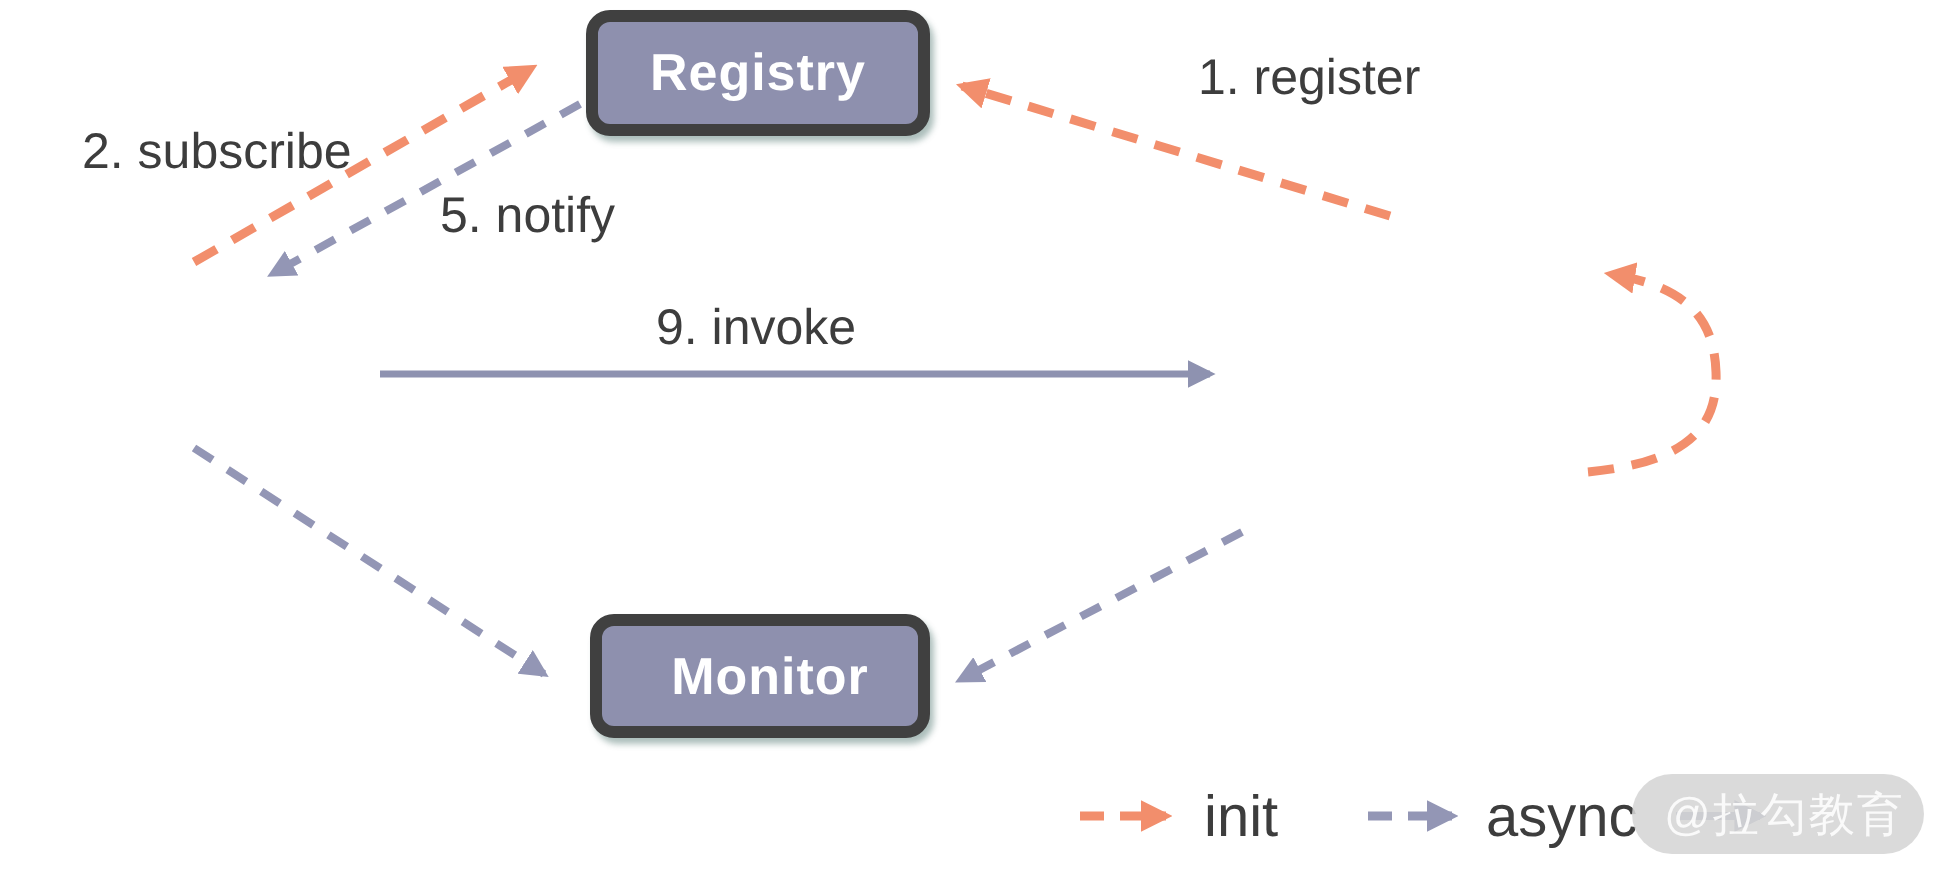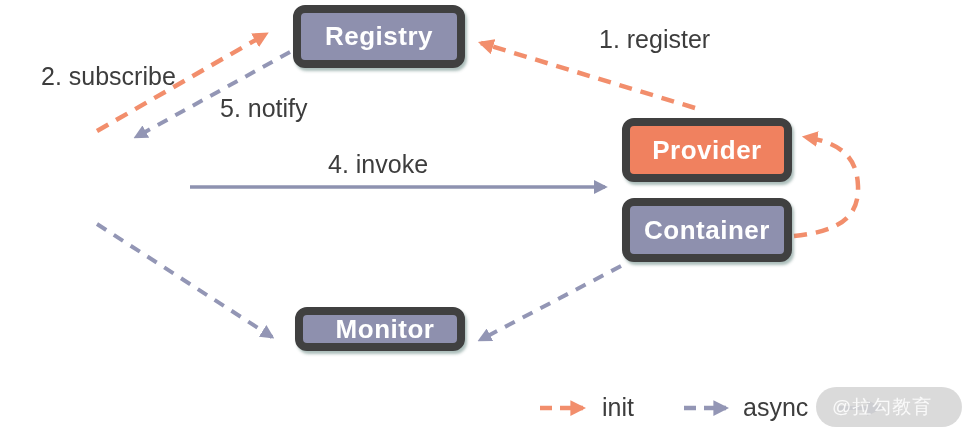--- a/index.html
+++ b/index.html
@@ -3,39 +3,39 @@
 <meta charset="utf-8">
 <style>
   html,body{margin:0;padding:0;background:#ffffff;}
   .stage{
     position:relative;width:967px;height:437px;background:#ffffff;overflow:hidden;
     font-family:"Liberation Sans","DejaVu Sans",sans-serif;
   }
   .arrows{position:absolute;left:0;top:0;width:967px;height:437px;z-index:1;}
   .node{
     position:absolute;z-index:2;display:flex;align-items:center;justify-content:center;
-    border:8px solid #404040;border-radius:12px;box-sizing:border-box;
+    border:6px solid #404040;border-radius:12px;box-sizing:border-box;
     color:#ffffff;font-weight:bold;font-size:26px;letter-spacing:0.5px;
     box-shadow:2px 3px 3px rgba(70,110,105,0.45);
   }
   .node-orange{background:#F0815F;}
   .node-purple{background:#8E90AE;}
   .edge-label{
     position:absolute;z-index:3;font-size:25px;color:#3D3D3D;white-space:nowrap;
   }
   .legend-label{
-    position:absolute;z-index:3;font-size:25px;color:#3D3D3D;white-space:nowrap;
+    position:absolute;z-index:3;font-size:29px;color:#3D3D3D;white-space:nowrap;
   }
   .watermark{
     position:absolute;z-index:4;left:816px;top:387px;width:146px;height:40px;
     background:rgba(213,213,213,0.88);border-radius:20px;
     display:flex;align-items:center;padding-left:16px;box-sizing:border-box;
   }
   .watermark span{
-    font-size:19px;color:rgba(255,255,255,0.85);letter-spacing:1px;white-space:nowrap;
+    font-size:23px;color:rgba(255,255,255,0.85);letter-spacing:1px;white-space:nowrap;
   }
   .sync-label{z-index:5;left:889px;top:393px;}
 </style>
 </head>
 <body>
 
 <div class="stage">
 
   <svg class="arrows" viewBox="0 0 967 437" xmlns="http://www.w3.org/2000/svg">
     <defs>
@@ -59,34 +59,28 @@
     <path d="M 190 187 L 605 187" fill="none" stroke="#8E92B0" stroke-width="3.5" marker-end="url(#arrow-sync)"></path>
 
     <path d="M 540 408 L 583 408" fill="none" stroke="#F28E6C" stroke-width="4.5" stroke-dasharray="12 8" marker-end="url(#arrow-init)"></path>
     <path d="M 684 408 L 726 408" fill="none" stroke="#9396B5" stroke-width="4.5" stroke-dasharray="12 8" marker-end="url(#arrow-async)"></path>
     <path d="M 838 408 L 880 408" fill="none" stroke="#8E92B0" stroke-width="4" marker-end="url(#arrow-sync)"></path>
   </svg>
 
   <div class="node node-purple" style="left:293px;top:5px;width:172px;height:63px;">
     <span>Registry</span>
   </div>
-  <div class="node node-orange" style="left:622px;top:118px;width:170px;height:64px;">
-    <span>Provider</span>
-  </div>
-  <div class="node node-purple" style="left:622px;top:198px;width:170px;height:64px;">
-    <span>Container</span>
-  </div>
-  <div class="node node-purple" style="left:295px;top:307px;width:170px;height:44px;padding-left:10px;">
+  <div class="node node-purple" style="left:295px;top:307px;width:170px;height:62px;padding-left:10px;">
     <span>Monitor</span>
   </div>
 
   <div class="edge-label" style="left:41px;top:62px;">2. subscribe</div>
   <div class="edge-label" style="left:220px;top:94px;">5. notify</div>
   <div class="edge-label" style="left:579px;top:25px;margin-left:20px;">1. register</div>
-  <div class="edge-label" style="left:328px;top:150px;">4. invoke</div>
+  <div class="edge-label" style="left:328px;top:150px;">9. invoke</div>
 
   <div class="legend-label" style="left:602px;top:393px;">init</div>
   <div class="legend-label" style="left:743px;top:393px;">async</div>
 
   <div class="watermark">
     <span>@拉勾教育</span>
   </div>
 
 </div>
 

